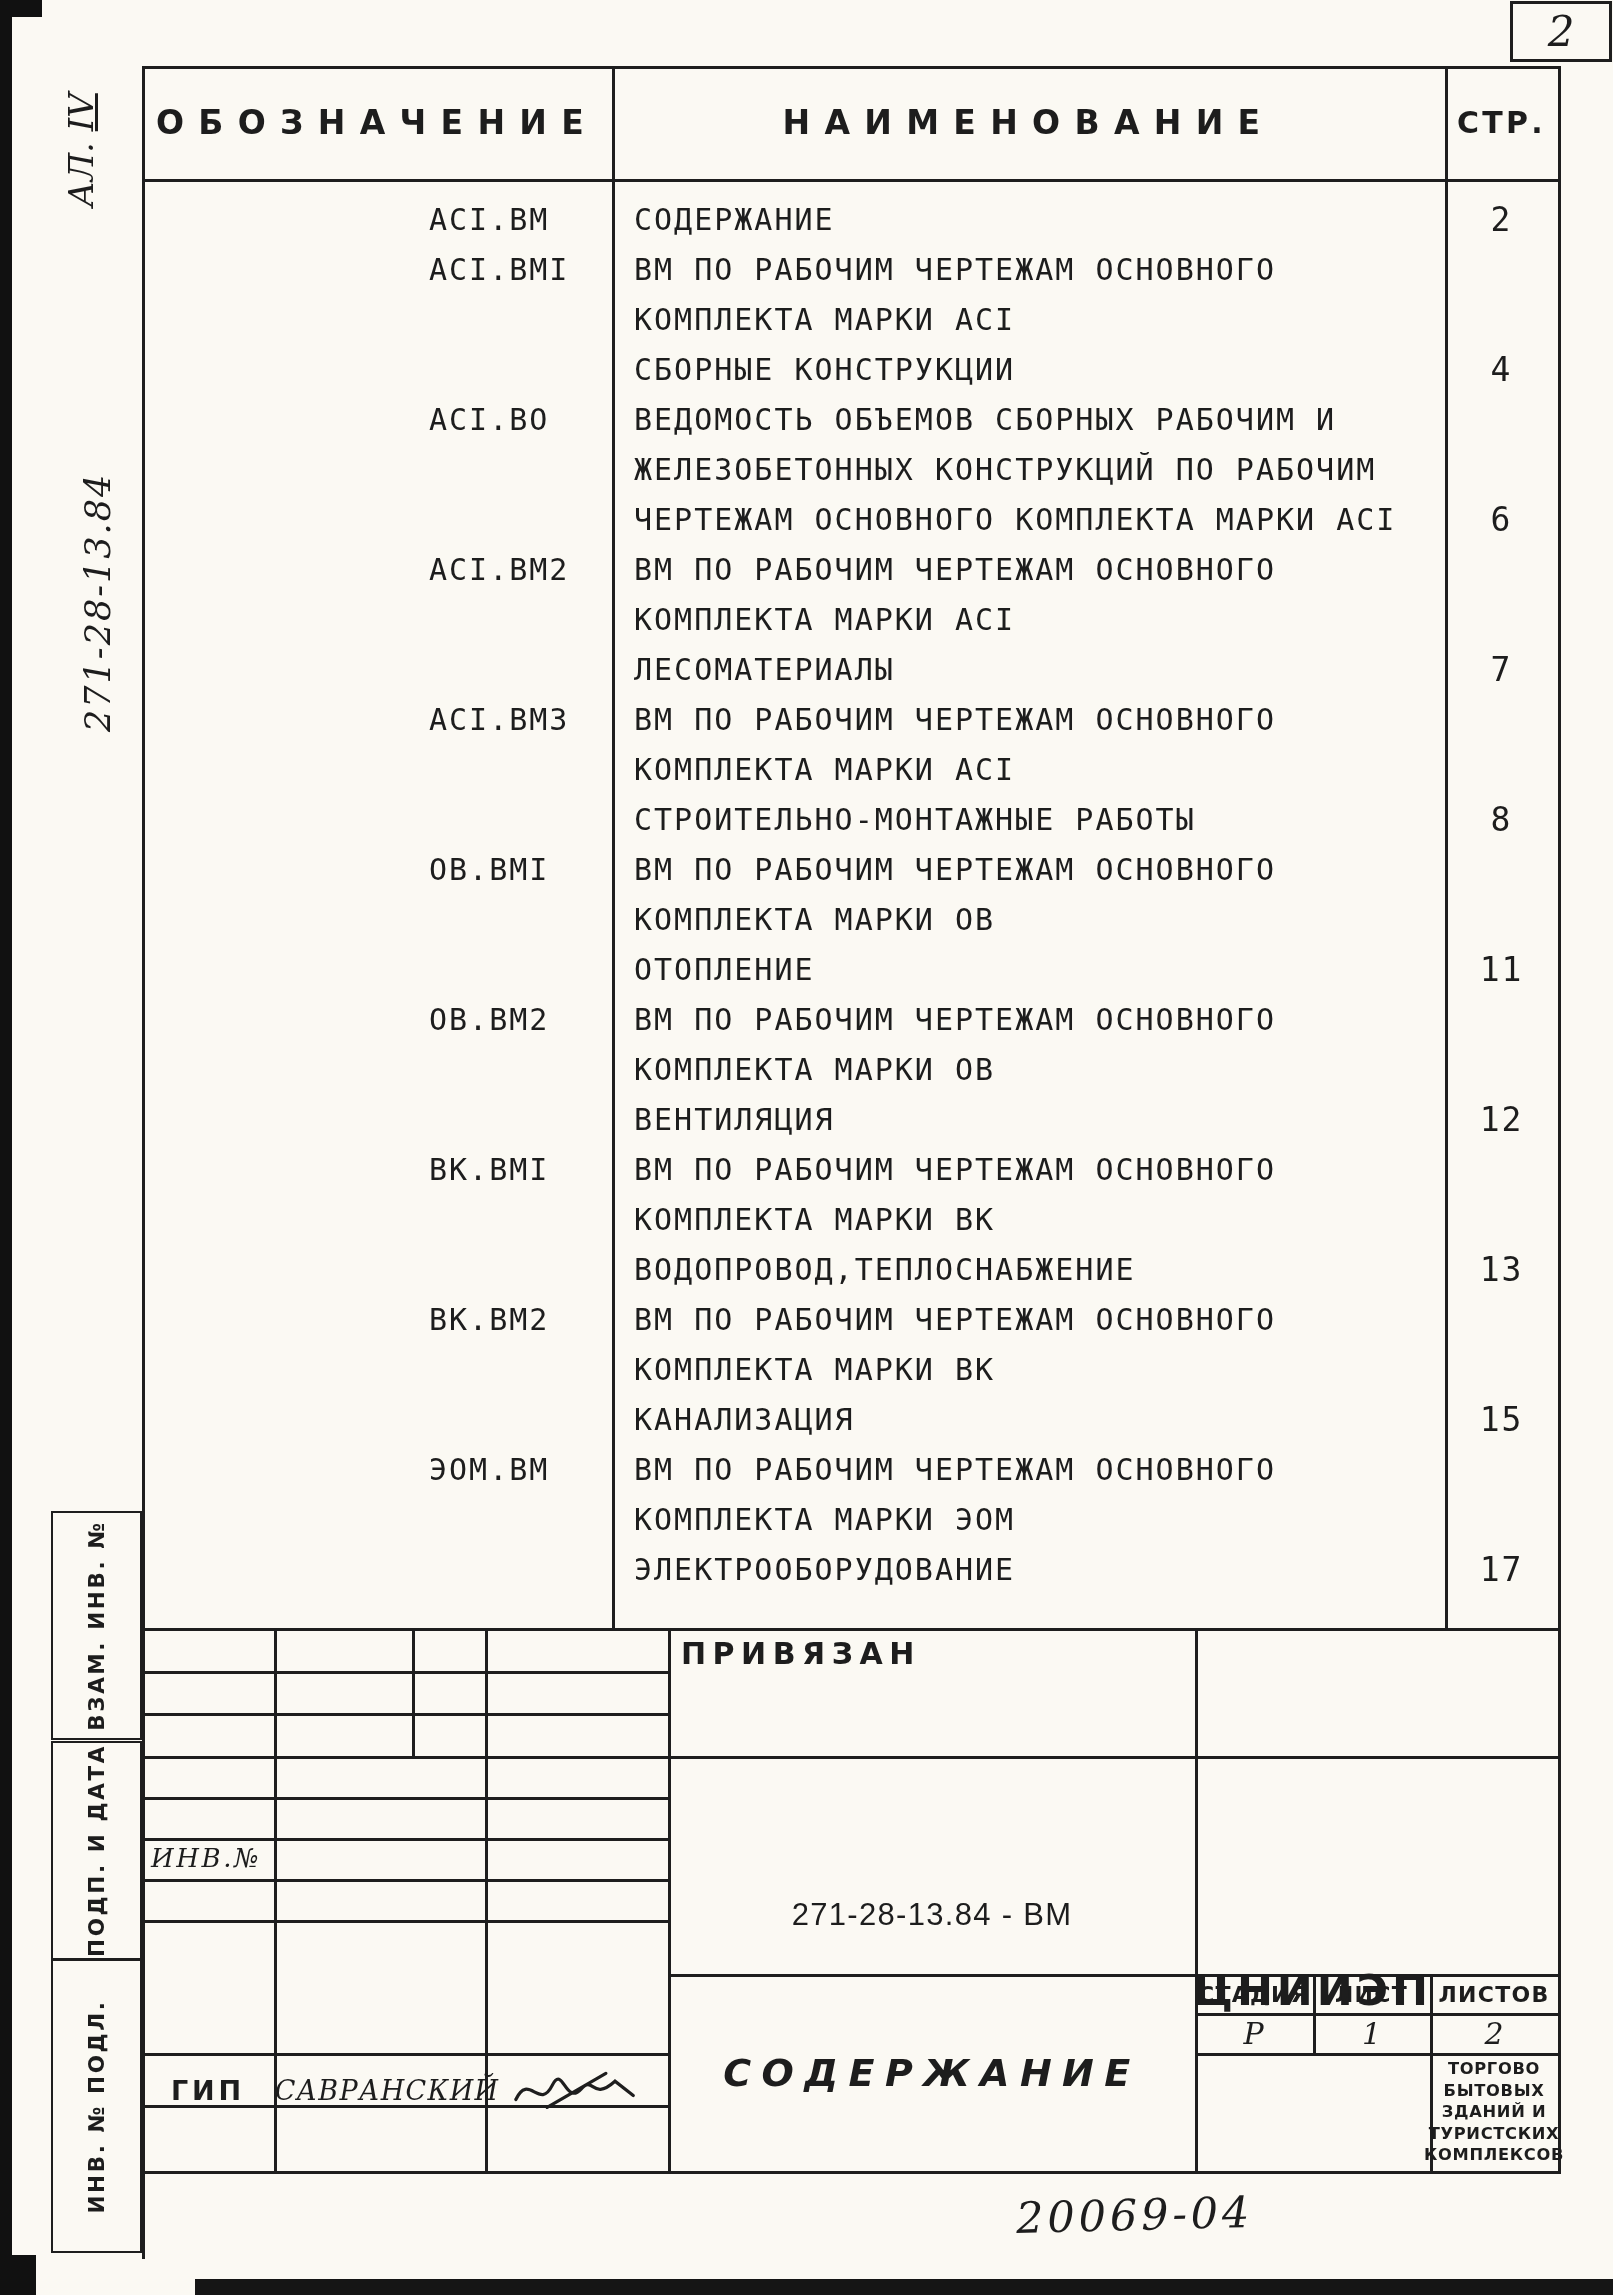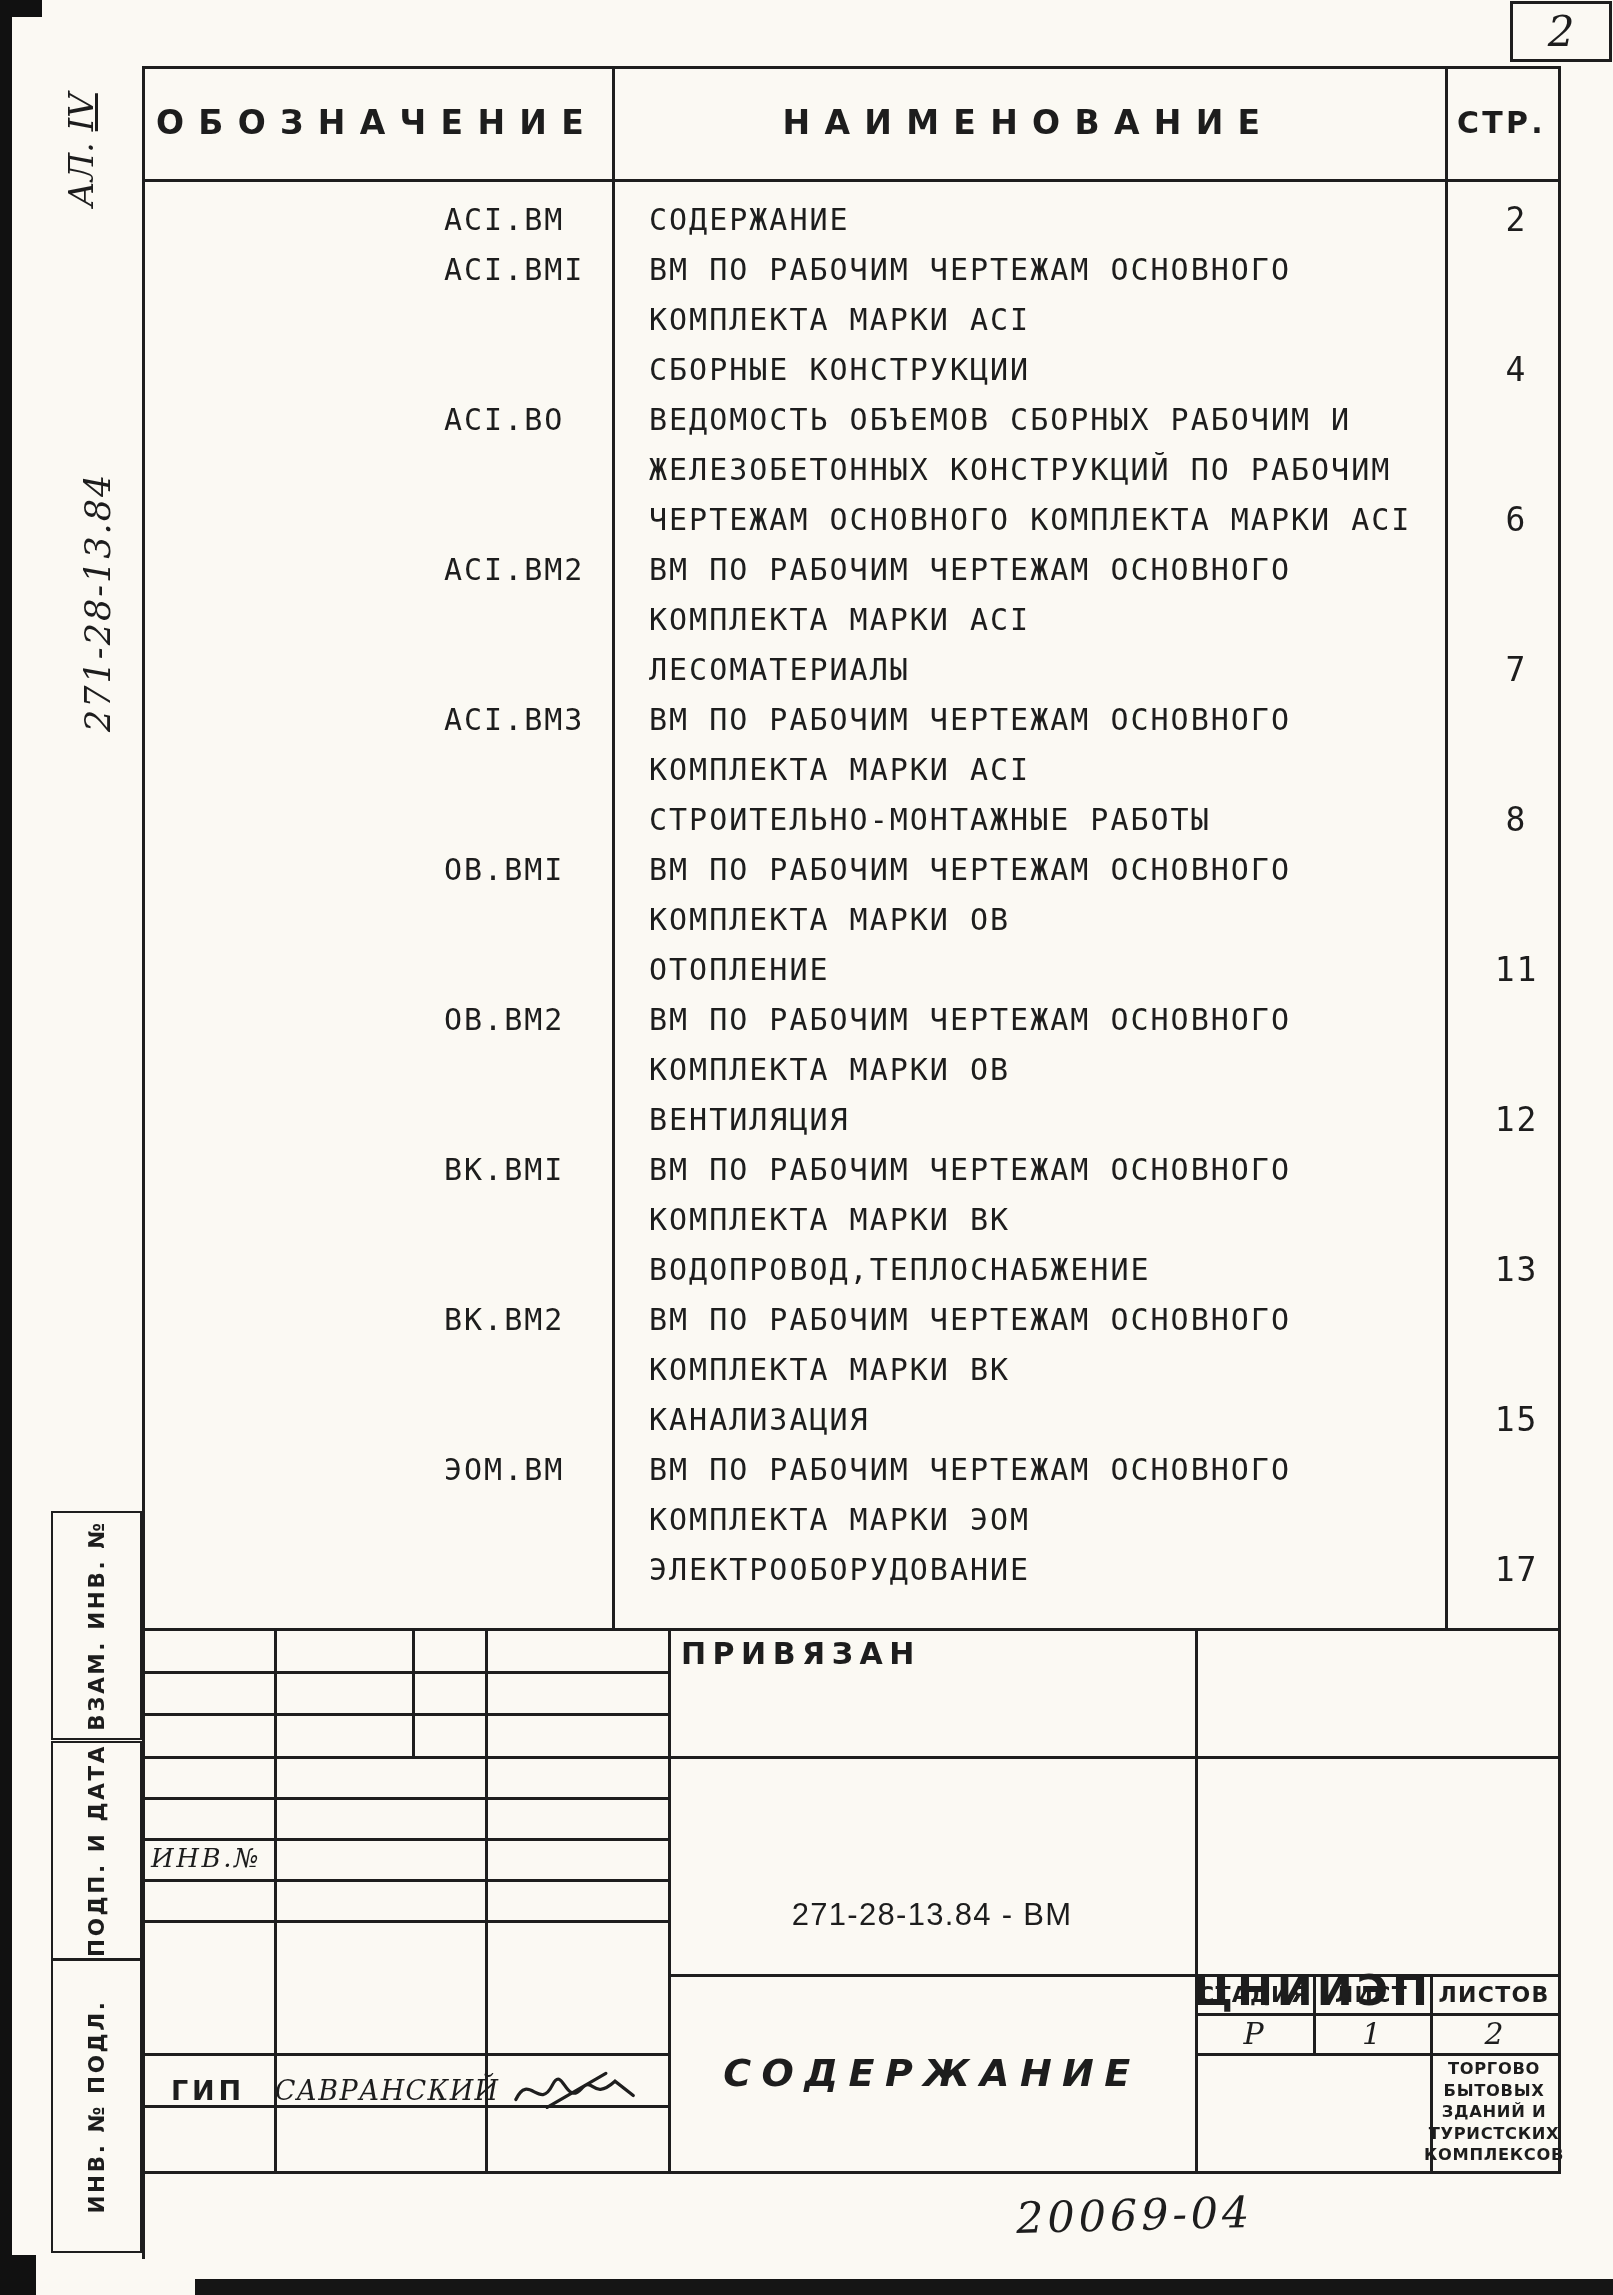--- a/index.html
+++ b/index.html
@@ -11,21 +11,21 @@
 
   
   .corner-box { position:absolute; left:1510px; top:1.3px; width:102px; height:61px; border:3.3px solid #1e1e1e; display:flex; align-items:center; justify-content:center; font-size:42px; }
 
   
   .hdr-cell { position:absolute; display:flex; align-items:center; justify-content:center; font-weight:bold; }
   .hdr-des  { left:142px; top:66px; width:470px;  height:113px; font-size:33px; letter-spacing:14.3px; }
   .hdr-name { left:612px; top:66px; width:833px; height:113px; font-size:33px; letter-spacing:14.3px; }
   .hdr-page { left:1445px; top:66px; width:113px; height:113px; font-size:30px; letter-spacing:3.3px; }
 
-  .tbody { position:absolute; left:142px; top:179px; width:1416px; height:1449px; padding-top:15.6px; overflow:hidden;margin-left:15px; }
+  .tbody { position:absolute; left:142px; top:179px; width:1416px; height:1449px; padding-top:15.6px; overflow:hidden; }
   .entry { display:flex; font-family:"DejaVu Sans Mono", monospace; font-size:30px; letter-spacing:2px; line-height:50px; }
   .e-des   { width:470px; padding-left:287px; white-space:nowrap; }
   .e-names { width:833px; padding-left:22px; }
   .e-names div { white-space:nowrap; }
   .e-page  { width:113px; text-align:center; display:flex; flex-direction:column; justify-content:flex-end; font-size:33px; }
 
   
   .privyazan { position:absolute; left:681px; top:1636px; font-size:30px; font-weight:bold; letter-spacing:6.5px; }
   .inv-label { position:absolute; left:151px; top:1843px; font-size:26px; letter-spacing:2.6px; }
   .doc-number { position:absolute; left:668px; top:1897px; width:528px; text-align:center; font-size:31px; letter-spacing:1.3px; }

